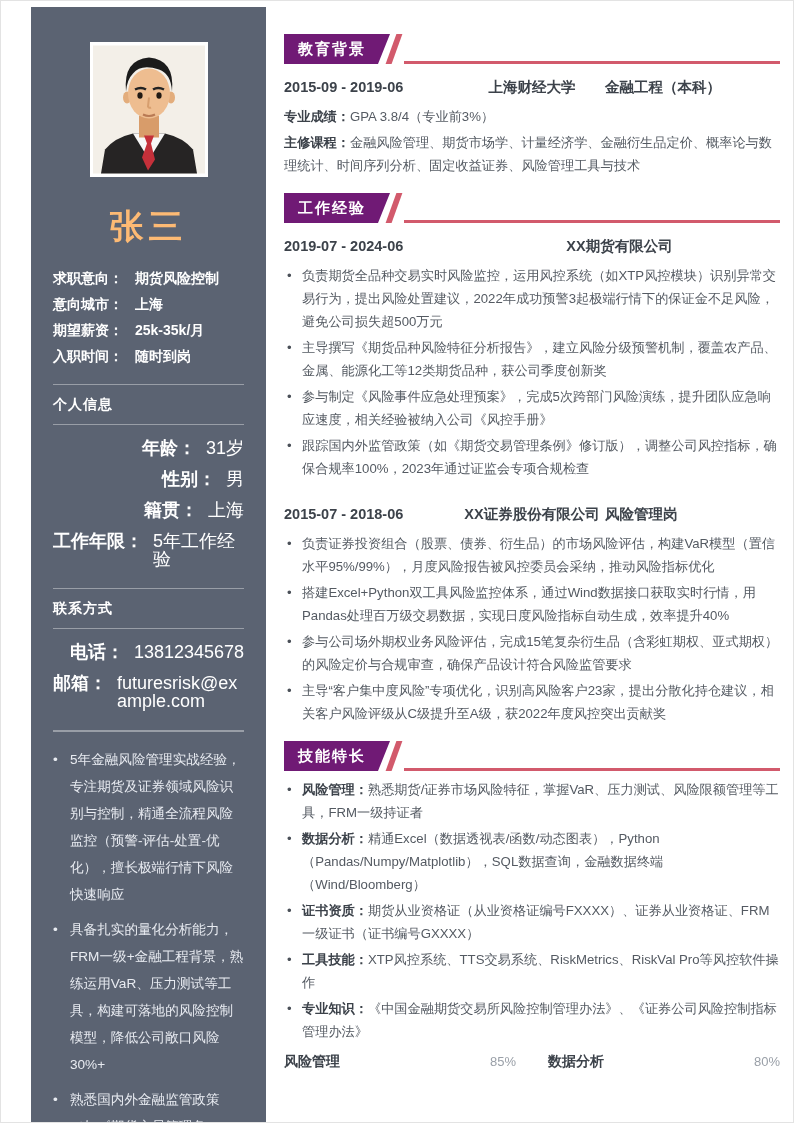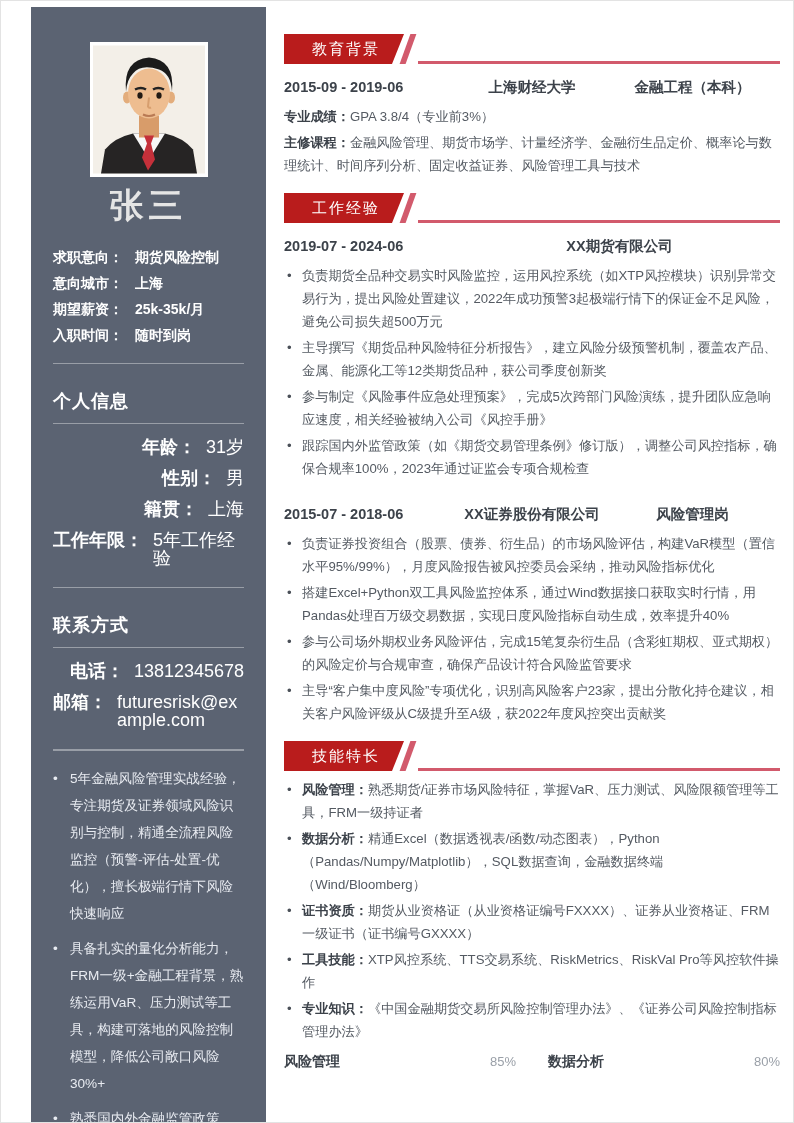--- a/index.html
+++ b/index.html
@@ -12,57 +12,57 @@
   
   .sidebar {
     position:absolute; left:30px; top:6px; bottom:0; width:235px;
     background:#5b6372; color:#fff; padding:0 22px; overflow:hidden;
   }
   .photo {
     width:118px; height:135px; margin:35px auto 0; background:#fff; padding:3px;
   }
   .photo svg { display:block; width:100%; height:100%; }
   .person-name {
-    margin-top:6px; text-align:center; font-size:34px; font-weight:800;
-    letter-spacing:5px; color:#e5e5e5;
+    margin-top:27px; text-align:center; font-size:34px; font-weight:800;
+    letter-spacing:5px; color:#fdba74;
   }
   .intent { margin-top:20px; }
   .intent-row { margin-bottom:10px; font-size:14px; line-height:16px; }
   .intent-row b { font-weight:700; }
   .intent-row .val { font-weight:700; margin-left:12px; }
   .sb-hr { border:none; border-top:1px solid rgba(255,255,255,.38); margin:20px 0 0; }
-  .sb-title { font-size:18px; font-weight:700; margin:25px 0 10px; letter-spacing:1px; }
+  .sb-title { font-size:14px; font-weight:700; margin:11px 0 10px; letter-spacing:1px; }
   .sb-rows { margin-top:14px; }
   .sb-row { margin-bottom:13px; font-size:18px; line-height:18px; display:flex;justify-content:flex-end; }
   .sb-row b { font-weight:700; flex-shrink:0; }
   .sb-row .val { margin-left:10px; word-break:break-all; }
   .sb-bullets { list-style:none; margin-top:14px; }
   .sb-bullets li {
     position:relative; padding-left:17px; font-size:13.6px; line-height:27px;
     color:#e8ebf1; margin-bottom:8px;
   }
   .sb-bullets li::before { content:"\2022"; position:absolute; left:0; top:0; color:#e8ebf1; }
   
   .main { position:absolute; left:265px; right:13px; top:0; padding-left:18px; }
   .sec-header { display:flex; height:30px; margin-top:16px; }
   .sec-header.first { margin-top:33px; }
   .sec-box {
-    background:#b91c1c; color:#fff; font-size:15px; font-weight:400;
-    line-height:30px; padding:0 24px 0 28px; letter-spacing:2px;
+    background:#701a75; color:#fff; font-size:15px; font-weight:700;
+    line-height:30px; padding:0 24px 0 14px; letter-spacing:2px;
     clip-path:polygon(0 0,100% 0,calc(100% - 12px) 100%,0 100%);
   }
   .sec-slash {
     width:20px; height:30px; background:#d25a6c; margin-left:-6px;
     clip-path:polygon(62% 0,92% 0,38% 100%,8% 100%);
   }
   .sec-line { flex:1; align-self:flex-end; height:3px; background:#d25a6c; }
   .job-row { display:flex; margin-top:13px; font-size:14.5px; font-weight:700; color:#3c424a; line-height:21px; }
   .jr-period { width:175px; }
   .jr-company { flex:1; text-align:center; }
-  .jr-role { width:175px; text-align:center; }
+  .jr-role { width:175px; text-align:left; }
   .edu-line { margin-top:7px; font-size:13.2px; line-height:23px; color:#555b63; }
   .edu-line b { color:#3c424a; font-weight:700; }
   .m-bullets { list-style:none; margin-top:7px; }
   .m-bullets li {
     position:relative; padding-left:18px; font-size:13.2px; line-height:23px;
     color:#545a62; margin-bottom:3px;
   }
   .m-bullets li::before { content:"\2022"; position:absolute; left:3px; top:0; color:#4a5058; }
   .m-bullets li b { color:#3c424a; font-weight:700; }
   .job + .job { margin-top:24px; }

